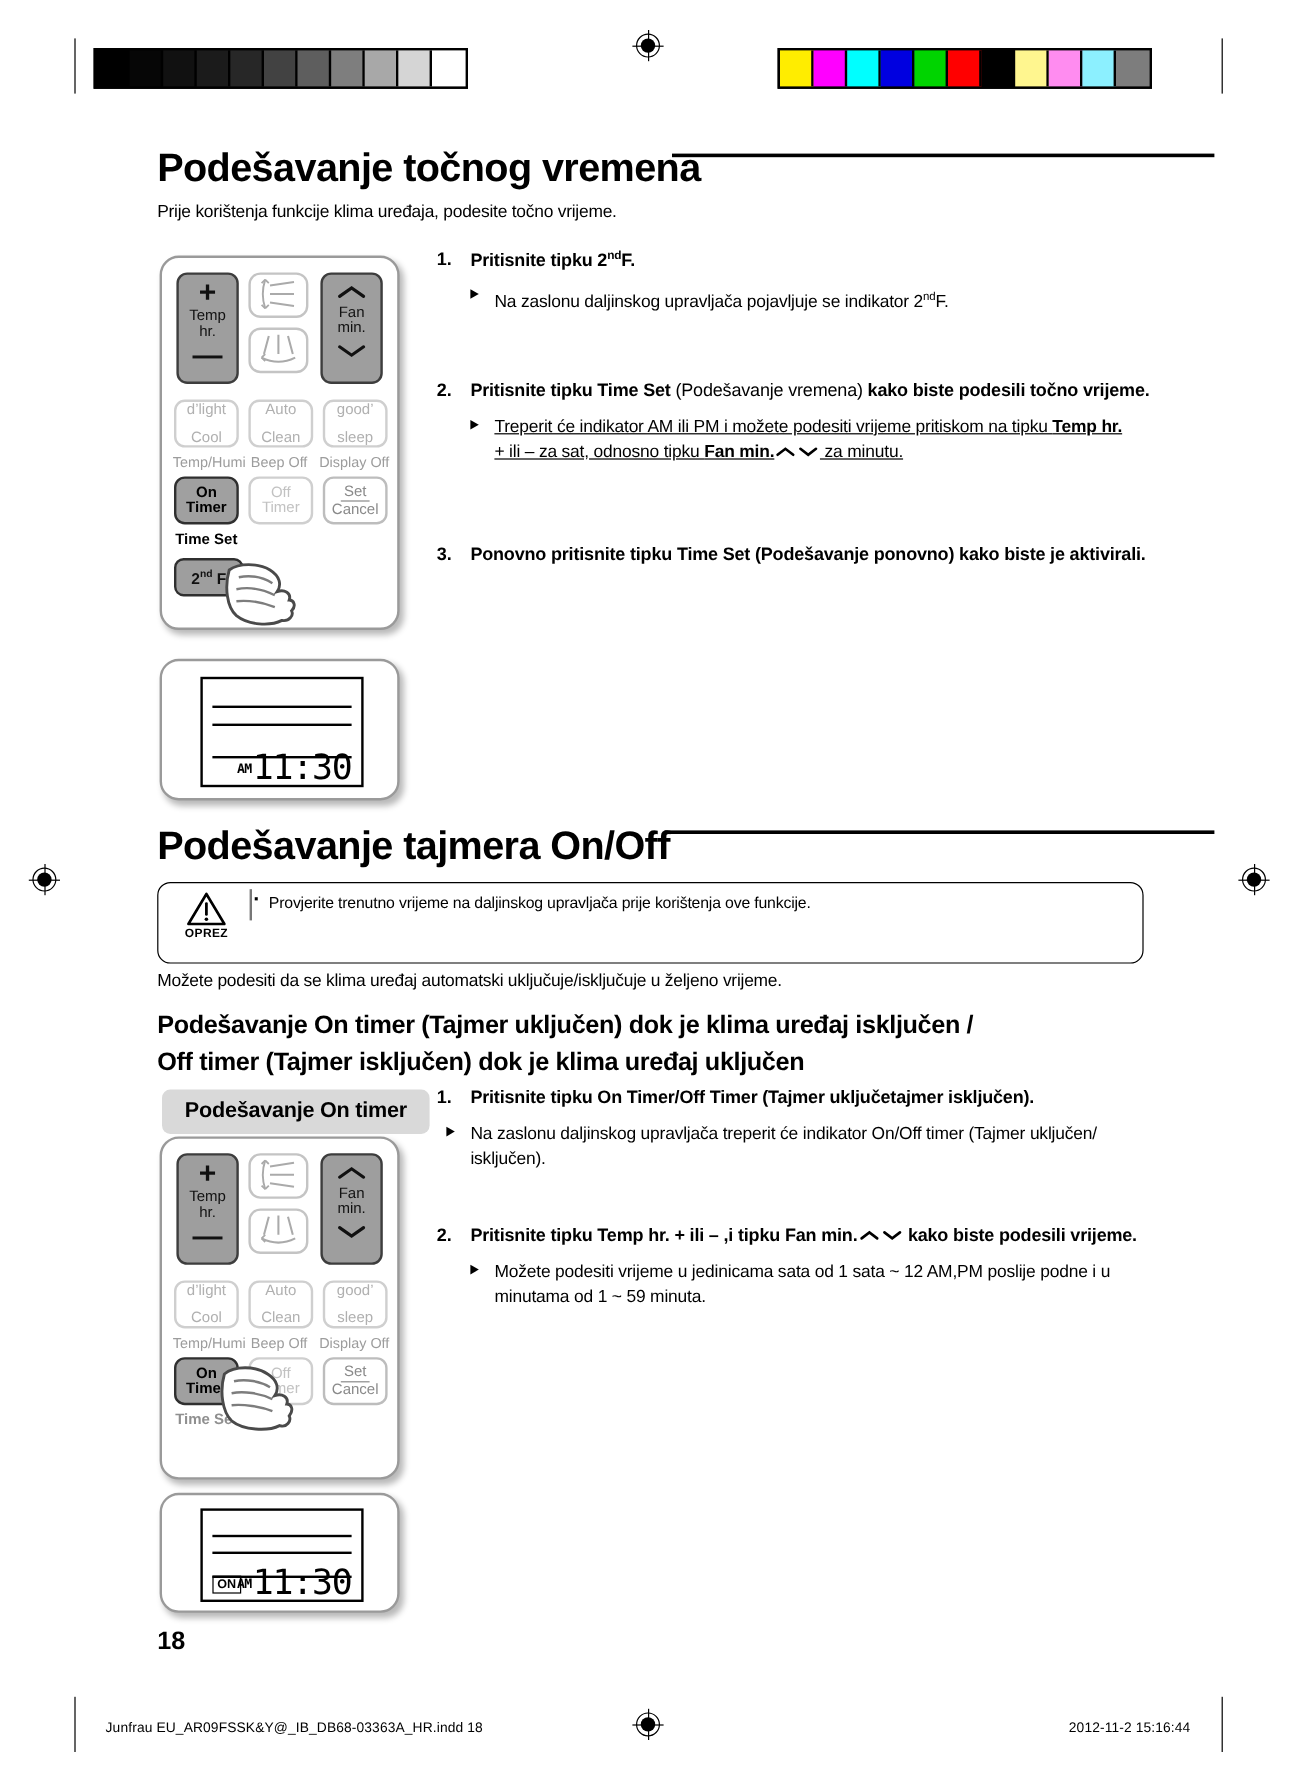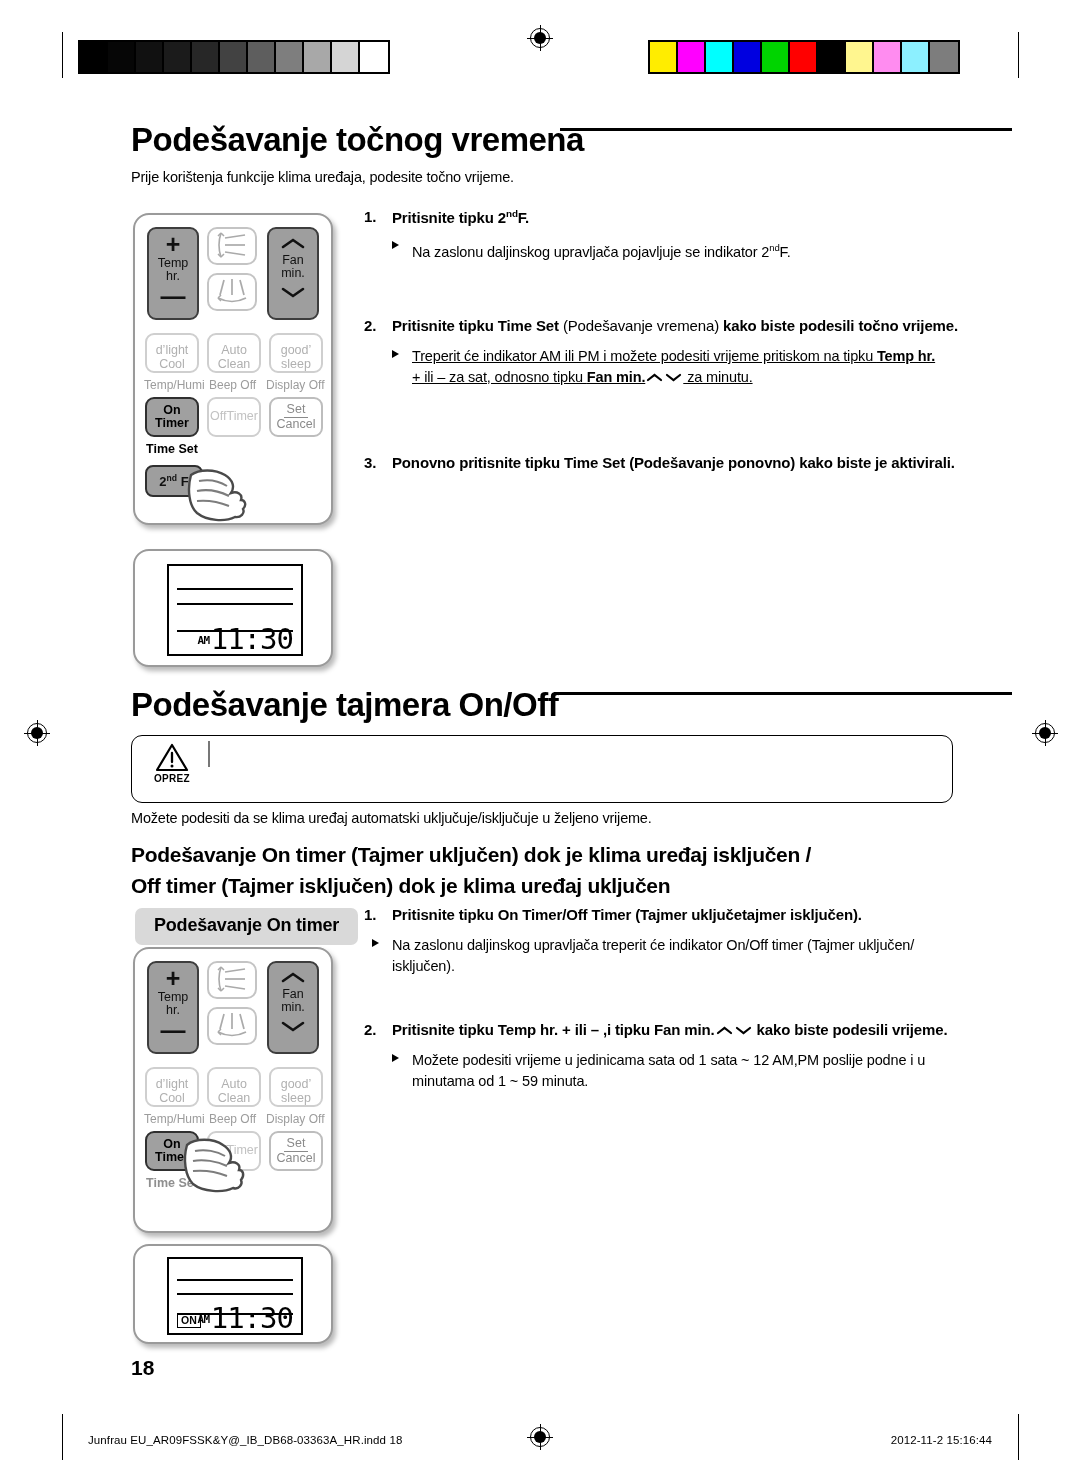--- a/index.html
+++ b/index.html
@@ -186,41 +186,41 @@
   }
 
   .btn-fn {
     width: 54px; height: 40px;
     background: #fff;
     border: 2px solid #cfcfcf;
     border-radius: 9px;
     color: #b0b0b0;
     font-size: 12.5px;
     display: flex; flex-direction: column;
-    align-items: center; justify-content: flex-end;
+    align-items: center; justify-content: space-between;
   }
   .fn-cap { position: absolute; font-size: 12px; color: #9c9c9c; white-space: nowrap; }
 
   .btn-on {
     width: 54px; height: 40px;
     background: #a0a0a0;
     border: 2.2px solid #2f2f2f;
     border-radius: 9px;
     color: #000;
     font-weight: bold;
     display: flex; flex-direction: column;
     align-items: center; justify-content: center;
   }
   .btn-off {
     width: 54px; height: 40px;
     background: #fff;
     border: 2px solid #cfcfcf;
     border-radius: 9px;
     color: #c2c2c2;
-    display: flex; flex-direction: row;
+    display: flex; flex-direction: column;
     align-items: center; justify-content: center;
   }
   .btn-setcancel {
     width: 54px; height: 40px;
     background: #fff;
     border: 2px solid #bdbdbd;
     border-radius: 9px;
     color: #8a8a8a;
     display: flex; flex-direction: column;
     align-items: center; justify-content: center;
@@ -493,20 +493,21 @@
     <svg class="tri-svg" width="34" height="30" viewBox="0 0 34 30">
       <path d="M17 3 L32 28 L2 28 Z" fill="none" stroke="#000" stroke-width="2.2" stroke-linejoin="round"></path>
       <path d="M17 11 L17 20" stroke="#000" stroke-width="2.3" stroke-linecap="round"></path>
       <circle cx="17" cy="24" r="1.5" fill="#000"></circle>
     </svg>
     <div class="oprez">OPREZ</div>
   </div>
   <div id="caution-divider"></div>
   <div id="caution-list">
     <ul>
+      <li>Provjerite trenutno vrijeme na daljinskog upravljača prije korištenja ove funkcije.</li>
     </ul>
   </div>
 </div>
 
 <div class="intro" id="intro-timer">Možete podesiti da se klima uređaj automatski uključuje/isključuje u željeno vrijeme.</div>
 
 <div class="subhead" id="sub-1">Podešavanje On timer (Tajmer uključen) dok je klima uređaj isključen /</div>
 <div class="subhead" id="sub-2">Off timer (Tajmer isključen) dok je klima uređaj uključen</div>
 
 <div class="pill">Podešavanje On timer</div>

